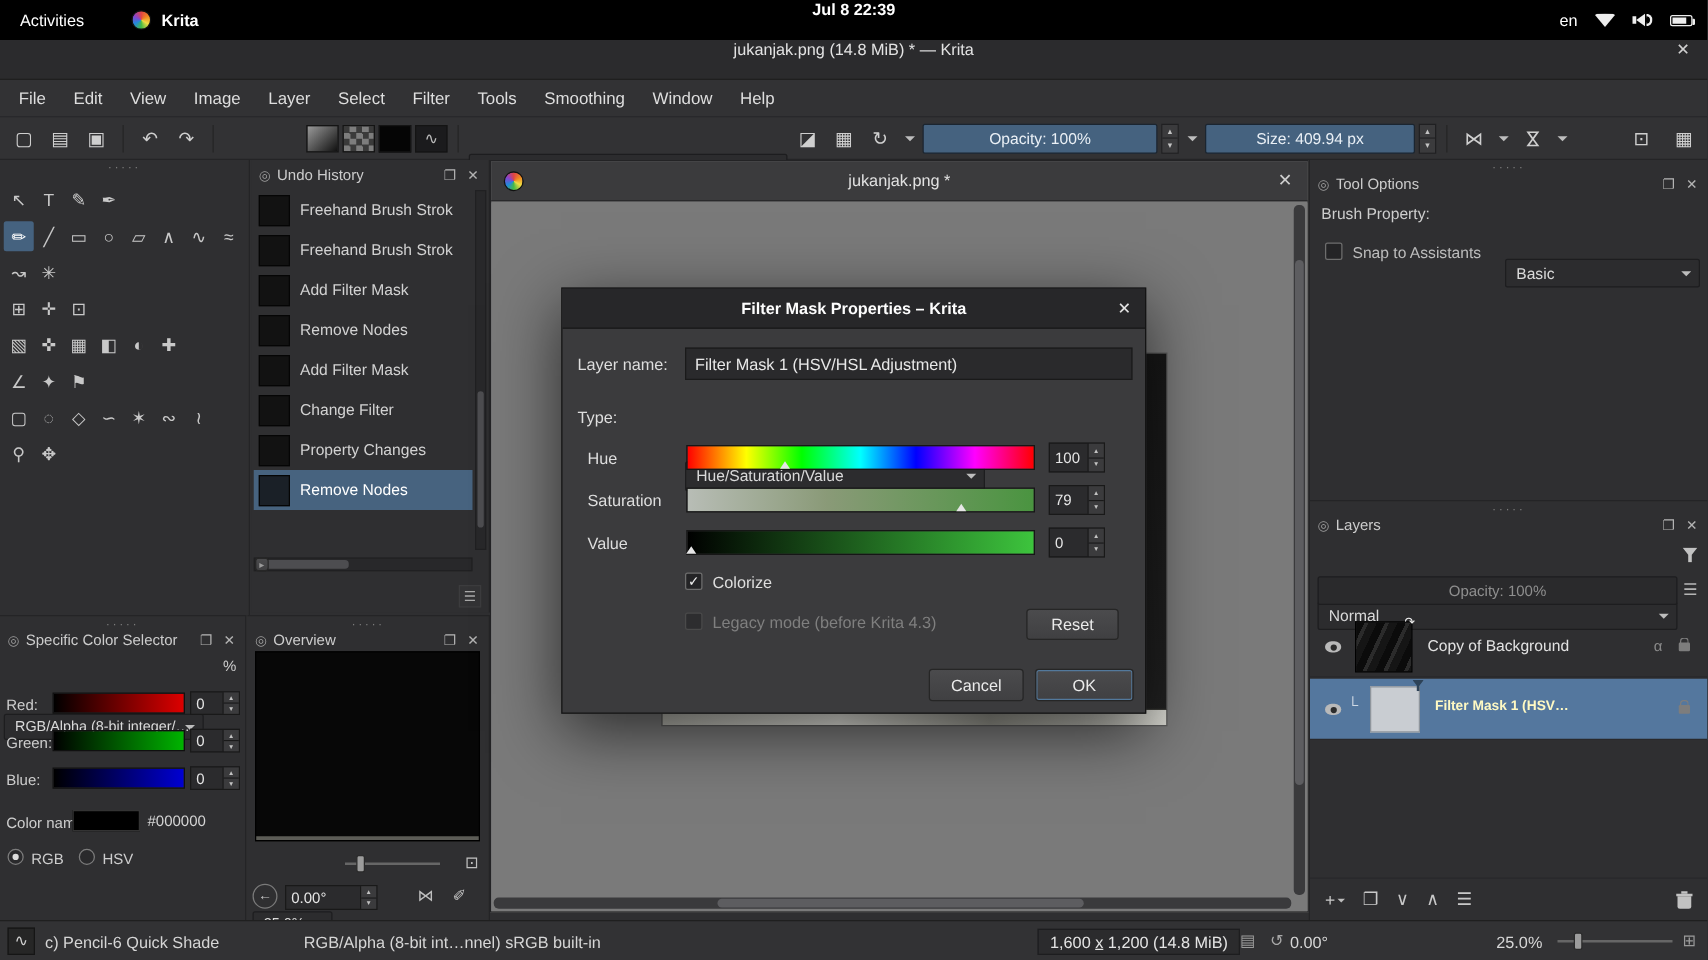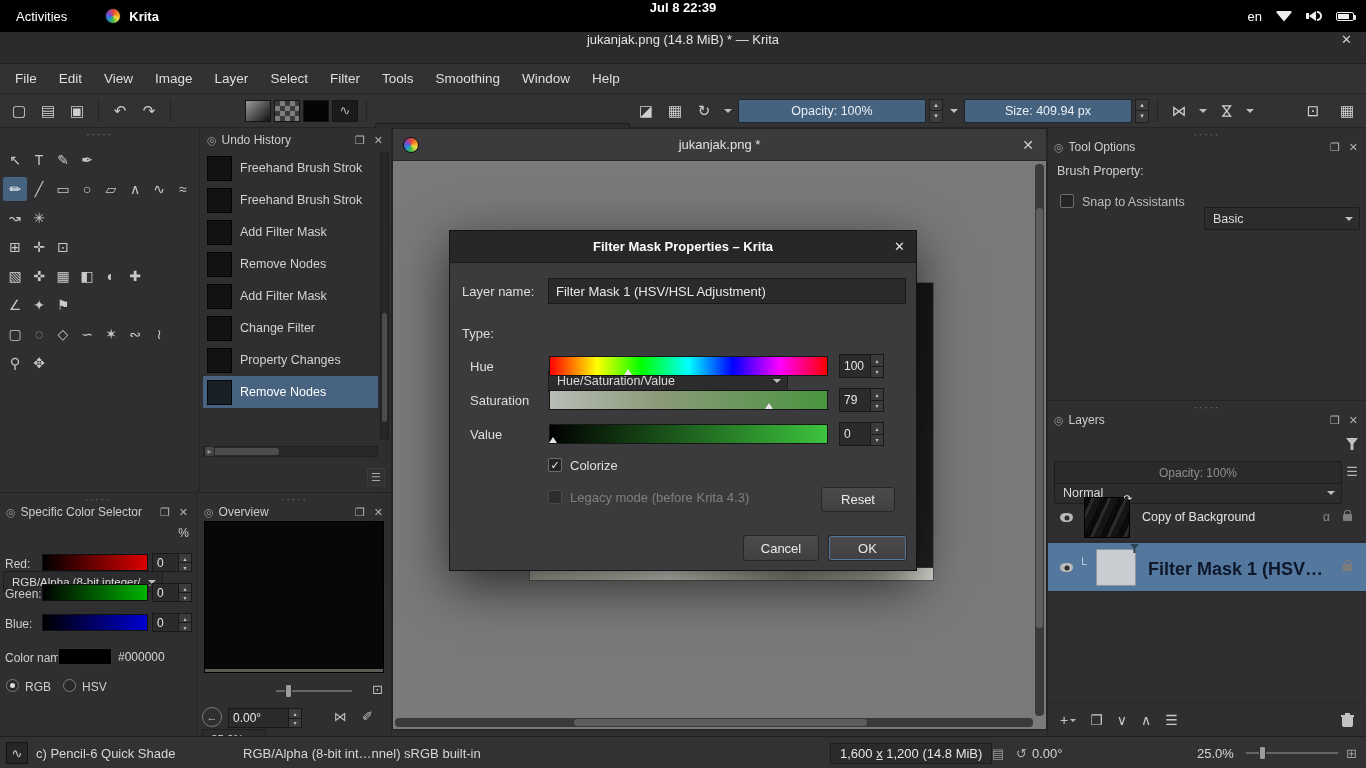--- a/index.html
+++ b/index.html
@@ -498,21 +498,21 @@
         <span style="position:absolute;left:94px;top:17px;font-size:12.5px;color:#e2e2e2">Copy of Background</span>
         <span style="position:absolute;right:36px;top:17px;color:#8a8a8a;font-size:12px">α</span>
         <span class="mini-lock" style="position:absolute;right:14px;top:21px"></span>
       </div>
       <div class="layer-row sel" style="top:142px">
         <span class="eye" style="position:absolute;left:12px;top:20px"></span>
         <span style="position:absolute;left:30px;top:14px;color:#cfd9e4;font-size:12px">└</span>
         <span class="thumb2" style="position:absolute;left:48px;top:6px;width:40px;height:37px">
           <span class="badge-funnel"></span>
         </span>
-        <span style="position:absolute;left:100px;top:16px;font-size:18px;font-weight:bold;color:#0f172a">Filter Mask 1 (HSV…</span>
+        <span style="position:absolute;left:100px;top:16px;font-size:11px;font-weight:bold;color:#fef9c3">Filter Mask 1 (HSV…</span>
         <span class="mini-lock" style="position:absolute;right:14px;top:21px"></span>
       </div>
 
       <div style="position:absolute;left:0;right:0;bottom:0;height:34px;border-top:1px solid #29292b;display:flex;align-items:center;gap:14px;padding:0 12px">
         <span class="lyr-btn">
             <span>+</span>
             <i class="carr" style="width:0;height:0;border:3px solid transparent;border-top-color:#bdbdbd;margin:4px 0 0 2px"></i>
           </span>
         <span class="lyr-btn">❐</span>
         <span class="lyr-btn">∨</span>

